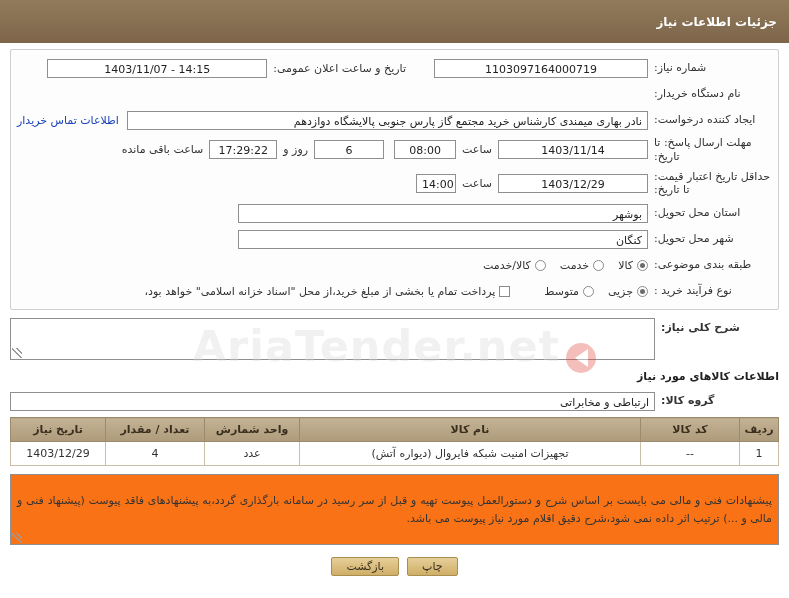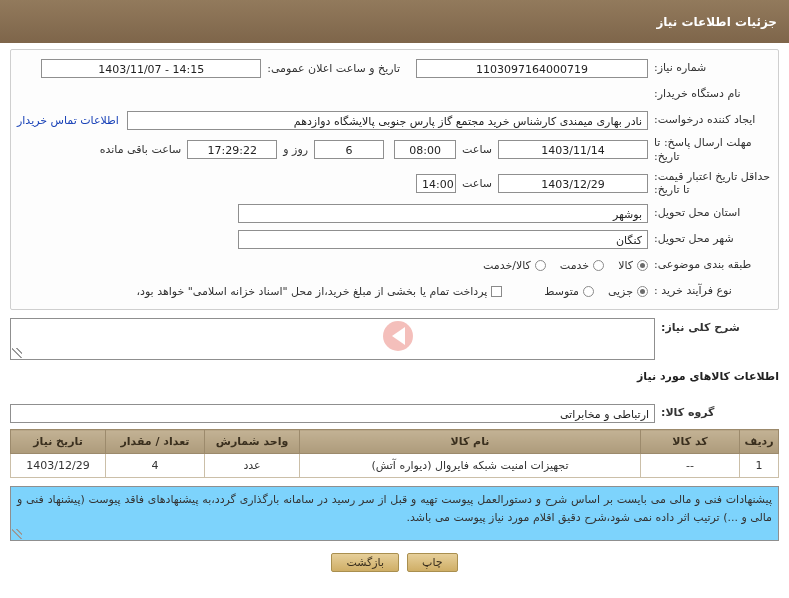--- a/index.html
+++ b/index.html
@@ -205,49 +205,49 @@
     content:"";
     position:absolute;
     left:9px;top:6px;
     width:0;height:0;
     border-top:9px solid transparent;
     border-bottom:9px solid transparent;
     border-right:13px solid #fff;
   }
   .notes-box{
     border:1px solid #8f8f8f;
-    background:#7dd3fc;
+    background:#f97316;
     min-height:55px;
     font-size:11px;
     line-height:1.6;
-    padding:4px 6px;
+    padding:17px 6px;
     box-sizing:border-box;
     position:relative;
     text-align:justify;
   }
   .label-strong{font-weight:bold;font-size:11px;}
 </style>
 </head>
 <body>
 
 <div class="header-bar">
   <span>جزئیات اطلاعات نیاز</span>
 </div>
 
 <div class="page">
 
   <div class="watermark">
-    <span class="wm-dot"></span>
+    <span class="wm-dot"></span><span class="wm-text">AriaTender.net</span>
   </div>
 
   <div class="panel">
 
     <div class="row">
       <div class="lbl">شماره نیاز:</div>
-      <div class="inp ltr" style="width:232px;">1103097164000719</div>
+      <div class="inp ltr" style="width:214px;margin-left:12px;">1103097164000719</div>
       <div class="gap"></div>
       <div class="mini-lbl">تاریخ و ساعت اعلان عمومی:</div>
       <div class="inp ltr" style="width:220px;">1403/11/07 - 14:15</div>
     </div>
 
     <div class="row">
       <div class="lbl">نام دستگاه خریدار:</div>
     </div>
 
     <div class="row">
@@ -257,21 +257,21 @@
     </div>
 
     <div class="row">
       <div class="lbl">مهلت ارسال پاسخ: تا تاریخ:</div>
       <div class="inp ltr" style="width:150px;">1403/11/14</div>
       <div class="mini-lbl">ساعت</div>
       <div class="inp ltr" style="width:62px;">08:00</div>
       <div class="gap"></div>
       <div class="inp ltr" style="width:70px;">6</div>
       <div class="mini-lbl">روز و</div>
-      <div class="inp ltr" style="width:90px;">17:29:22</div>
+      <div class="inp ltr" style="width:68px;">17:29:22</div>
       <div class="mini-lbl">ساعت باقی مانده</div>
     </div>
 
     <div class="row">
       <div class="lbl">حداقل تاریخ اعتبار قیمت: تا تاریخ:</div>
       <div class="inp ltr" style="width:150px;">1403/12/29</div>
       <div class="mini-lbl">ساعت</div>
       <div class="inp ltr" style="width:40px;">14:00</div>
     </div>
 
@@ -307,37 +307,37 @@
       <div class="lbl">نوع فرآیند خرید :</div>
       <div class="opts">
         <span class="opt">
           <span class="radio on"></span>
           <span>جزیی</span>
         </span>
         <span class="opt">
           <span class="radio"></span>
           <span>متوسط</span>
         </span>
-        <span class="opt" style="margin-right:28px;">
+        <span class="opt" style="margin-right:20px;">
           <span class="chk"></span>
           <span>پرداخت تمام یا بخشی از مبلغ خرید،از محل "اسناد خزانه اسلامی" خواهد بود،</span>
         </span>
       </div>
     </div>
 
   </div>
 
   <div class="row" style="align-items:flex-start;margin-bottom:10px;">
     <div class="lbl label-strong" style="padding-top:3px;">شرح کلی نیاز:</div>
     <div class="big-area" style="flex:1;">
       <span class="resize-grip"></span>
     </div>
   </div>
 
-  <div class="section-title" style="margin-bottom:20px;">اطلاعات کالاهای مورد نیاز</div>
+  <div class="section-title" style="margin-bottom:8px;">اطلاعات کالاهای مورد نیاز</div>
 
   <div class="row">
     <div class="lbl label-strong">گروه کالا:</div>
     <div class="inp right" style="flex:1;">ارتباطی و مخابراتی</div>
   </div>
 
   <table class="grid">
     <thead>
       <tr>
         <th style="width:36px;">ردیف</th>

